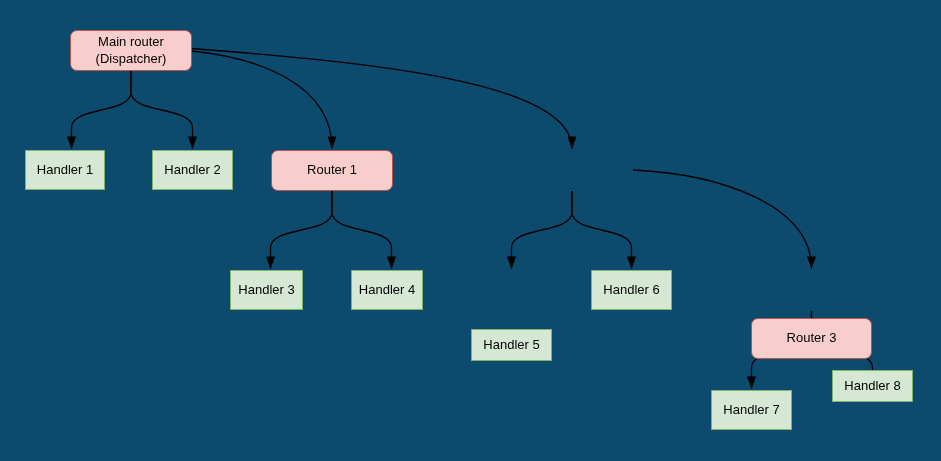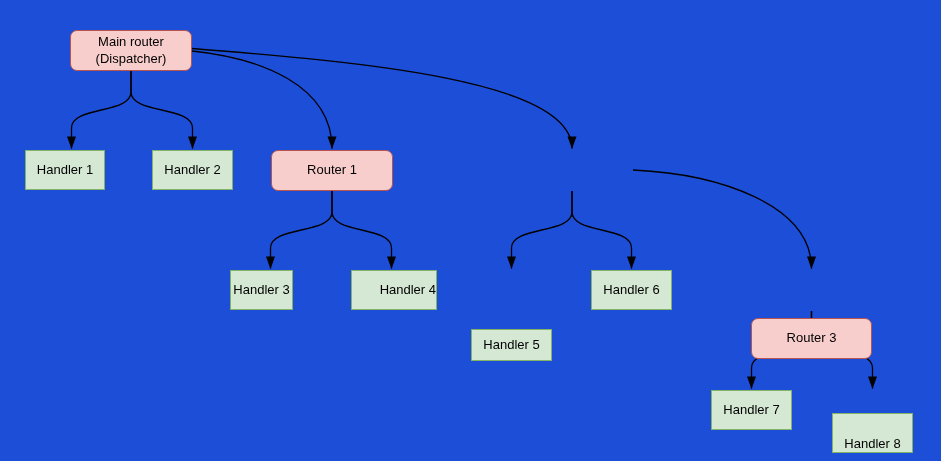--- a/index.html
+++ b/index.html
@@ -5,21 +5,21 @@
   html, body {
     margin: 0;
     padding: 0;
     background: #ffffff;
     font-family: "Liberation Sans", sans-serif;
   }
   .canvas {
     position: relative;
     width: 941px;
     height: 461px;
-    background: #1d4ed8;
+    background: #0c4a6e;
     overflow: hidden;
   }
   .edges {
     position: absolute;
     left: 0;
     top: 0;
     width: 941px;
     height: 461px;
   }
   .edges path.edge {
@@ -86,41 +86,41 @@
 
   <div class="node handler" style="left:152px; top:150px; width:81px; height:40px;">
     <span>Handler 2</span>
   </div>
 
   <div class="node router" style="left:271px; top:150px; width:122px; height:41px;">
     <span>Router 1</span>
   </div>
 
 
-  <div class="node handler" style="left:230px; top:270px; width:63px; height:40px;">
+  <div class="node handler" style="left:230px; top:270px; width:73px; height:40px;">
     <span>Handler 3</span>
   </div>
 
-  <div class="node handler" style="left:351px; top:270px; width:86px; height:40px;justify-content:flex-end;">
+  <div class="node handler" style="left:351px; top:270px; width:72px; height:40px;">
     <span>Handler 4</span>
   </div>
 
   <div class="node handler" style="left:471px; top:284px; width:81px; height:32px;margin-top:45px;">
     <span>Handler 5</span>
   </div>
 
   <div class="node handler" style="left:591px; top:270px; width:81px; height:40px;">
     <span>Handler 6</span>
   </div>
 
   <div class="node router" style="left:751px; top:270px; width:121px; height:41px;margin-top:48px;">
     <span>Router 3</span>
   </div>
 
   <div class="node handler" style="left:711px; top:390px; width:81px; height:40px;">
     <span>Handler 7</span>
   </div>
 
-  <div class="node handler" style="left:832px; top:413px; width:81px; height:40px;align-items:flex-end;">
+  <div class="node handler" style="left:832px; top:370px; width:81px; height:32px;">
     <span>Handler 8</span>
   </div>
 
 </div>
 
 </body></html>

